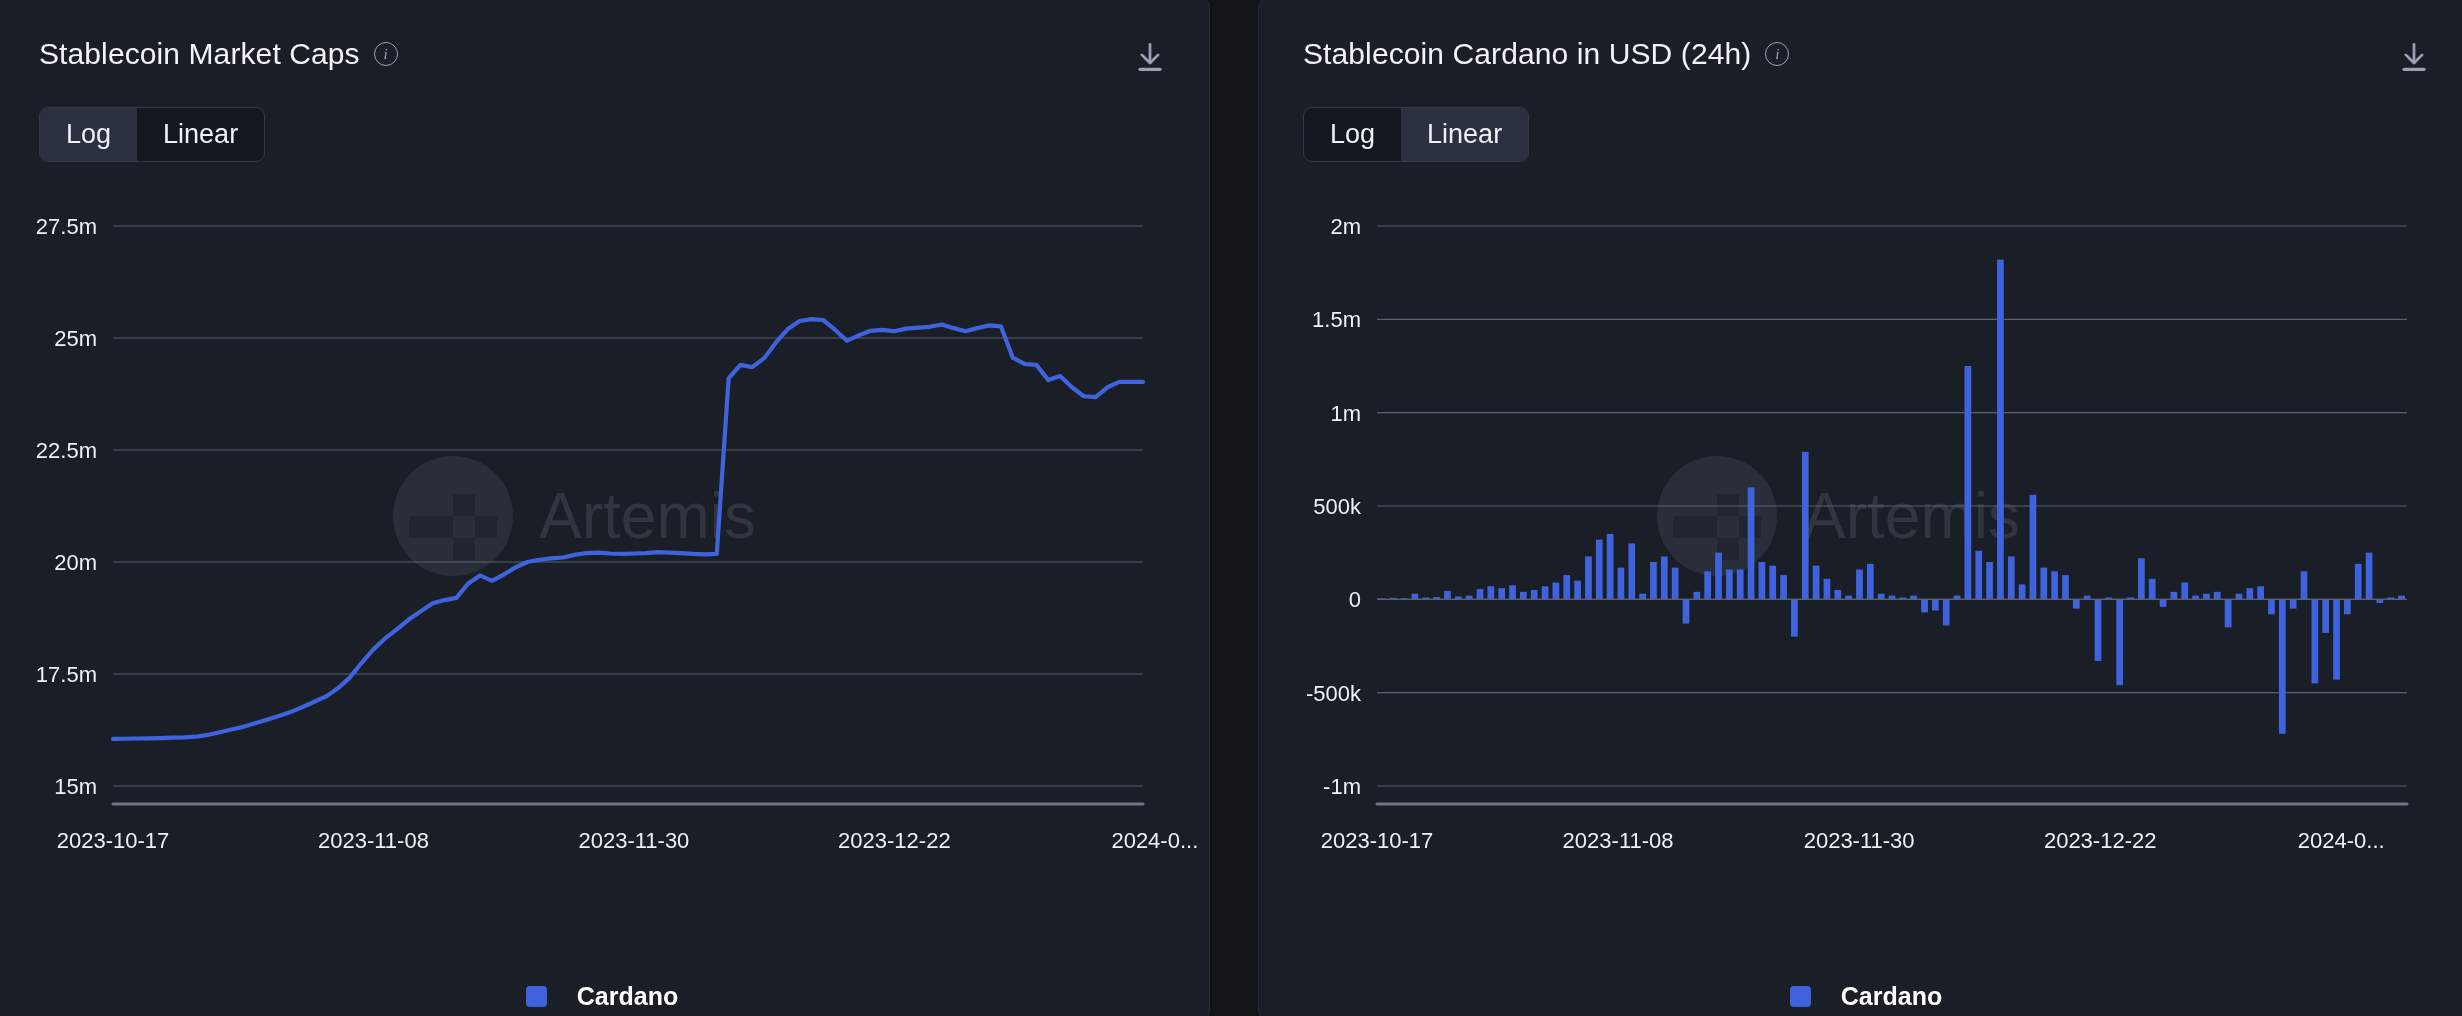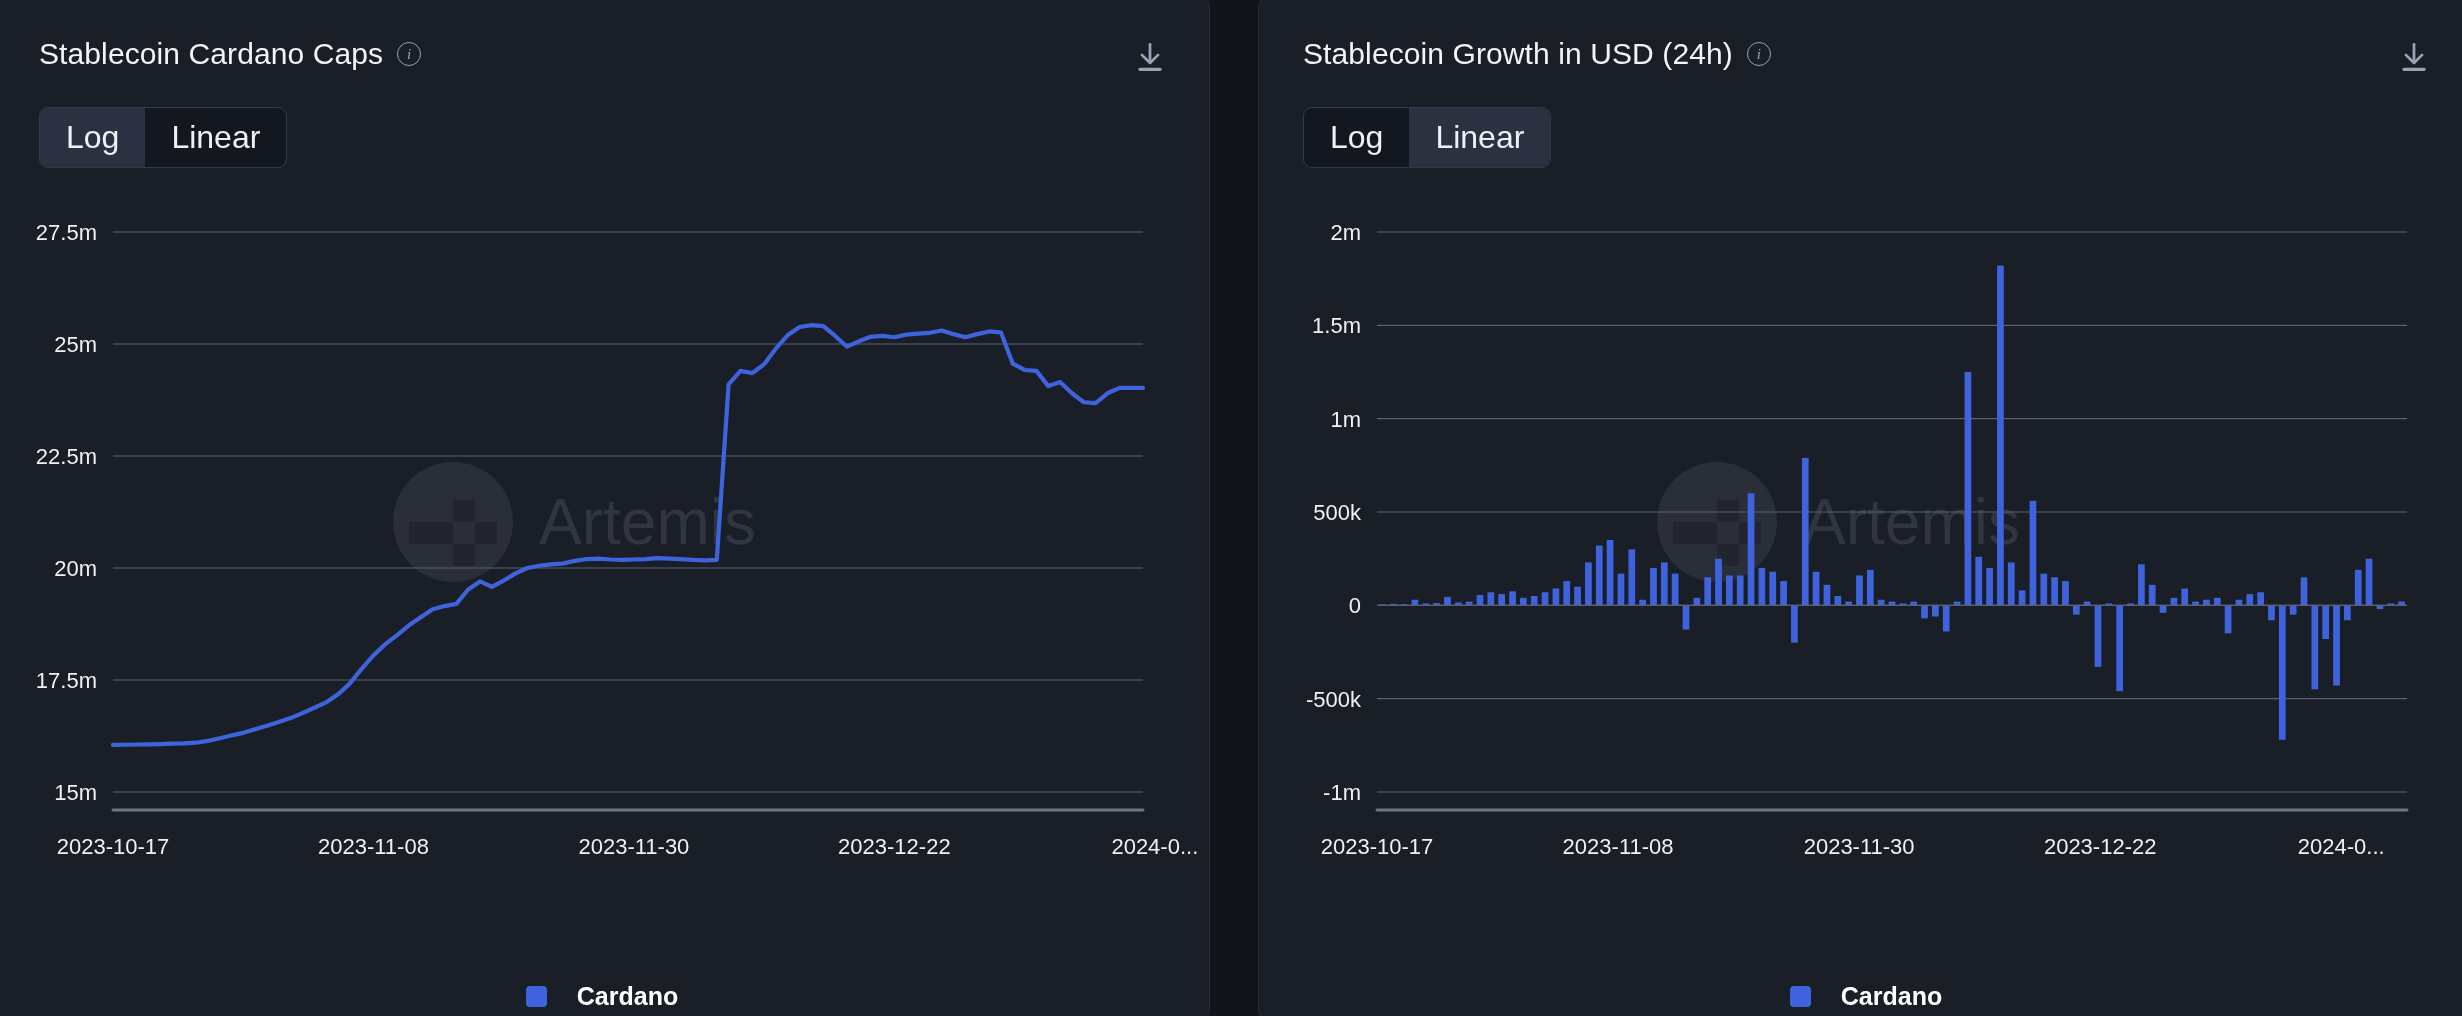--- a/index.html
+++ b/index.html
@@ -62,21 +62,21 @@
     border: 1px solid #333a47;
     border-radius: 9px;
     overflow: hidden;
     background: #13171f;
   }
   .toggle button {
     background: transparent;
     border: 0;
     color: #eef1f6;
     font-family: "Liberation Sans", sans-serif;
-    font-size: 32px;
+    font-size: 27px;
     padding: 11px 26px;
     cursor: pointer;
     line-height: 1.15;
   }
   .toggle button.active { background: #2b3141; }
 
   .plot-wrap { position: relative; margin-top: 24px; }
   .chart-svg { display: block; }
 
   .legend {
@@ -100,21 +100,21 @@
   .wm-text { fill: #31353f; font-size: 64px; }
 </style>
 </head>
 <body>
 
 <div class="app">
 
   <section class="panel" id="panel-left">
     <div class="panel-head">
       <div class="title-row">
-        <span class="panel-title">Stablecoin Cardano Caps</span>
+        <span class="panel-title">Stablecoin Market Caps</span>
         <span class="info-icon">i</span>
       </div>
       <span class="dl-icon">
         <svg width="30" height="34" viewBox="0 0 24 26" fill="none">
           <path d="M12 2 V16" stroke="#9aa2b1" stroke-width="2.2" stroke-linecap="round"></path>
           <path d="M5.5 10.5 L12 17 L18.5 10.5" stroke="#9aa2b1" stroke-width="2.2" stroke-linecap="round" stroke-linejoin="round"></path>
           <path d="M4 22 H20" stroke="#9aa2b1" stroke-width="2.6" stroke-linecap="round"></path>
         </svg>
       </span>
     </div>
@@ -161,21 +161,21 @@
 
     <div class="legend">
       <span class="legend-swatch" style="background: rgb(63, 99, 221);"></span>
       <span class="legend-label">Cardano</span>
     </div>
   </section>
 
   <section class="panel" id="panel-right">
     <div class="panel-head">
       <div class="title-row">
-        <span class="panel-title">Stablecoin Growth in USD (24h)</span>
+        <span class="panel-title">Stablecoin Cardano in USD (24h)</span>
         <span class="info-icon">i</span>
       </div>
       <span class="dl-icon">
         <svg width="30" height="34" viewBox="0 0 24 26" fill="none">
           <path d="M12 2 V16" stroke="#9aa2b1" stroke-width="2.2" stroke-linecap="round"></path>
           <path d="M5.5 10.5 L12 17 L18.5 10.5" stroke="#9aa2b1" stroke-width="2.2" stroke-linecap="round" stroke-linejoin="round"></path>
           <path d="M4 22 H20" stroke="#9aa2b1" stroke-width="2.6" stroke-linecap="round"></path>
         </svg>
       </span>
     </div>

